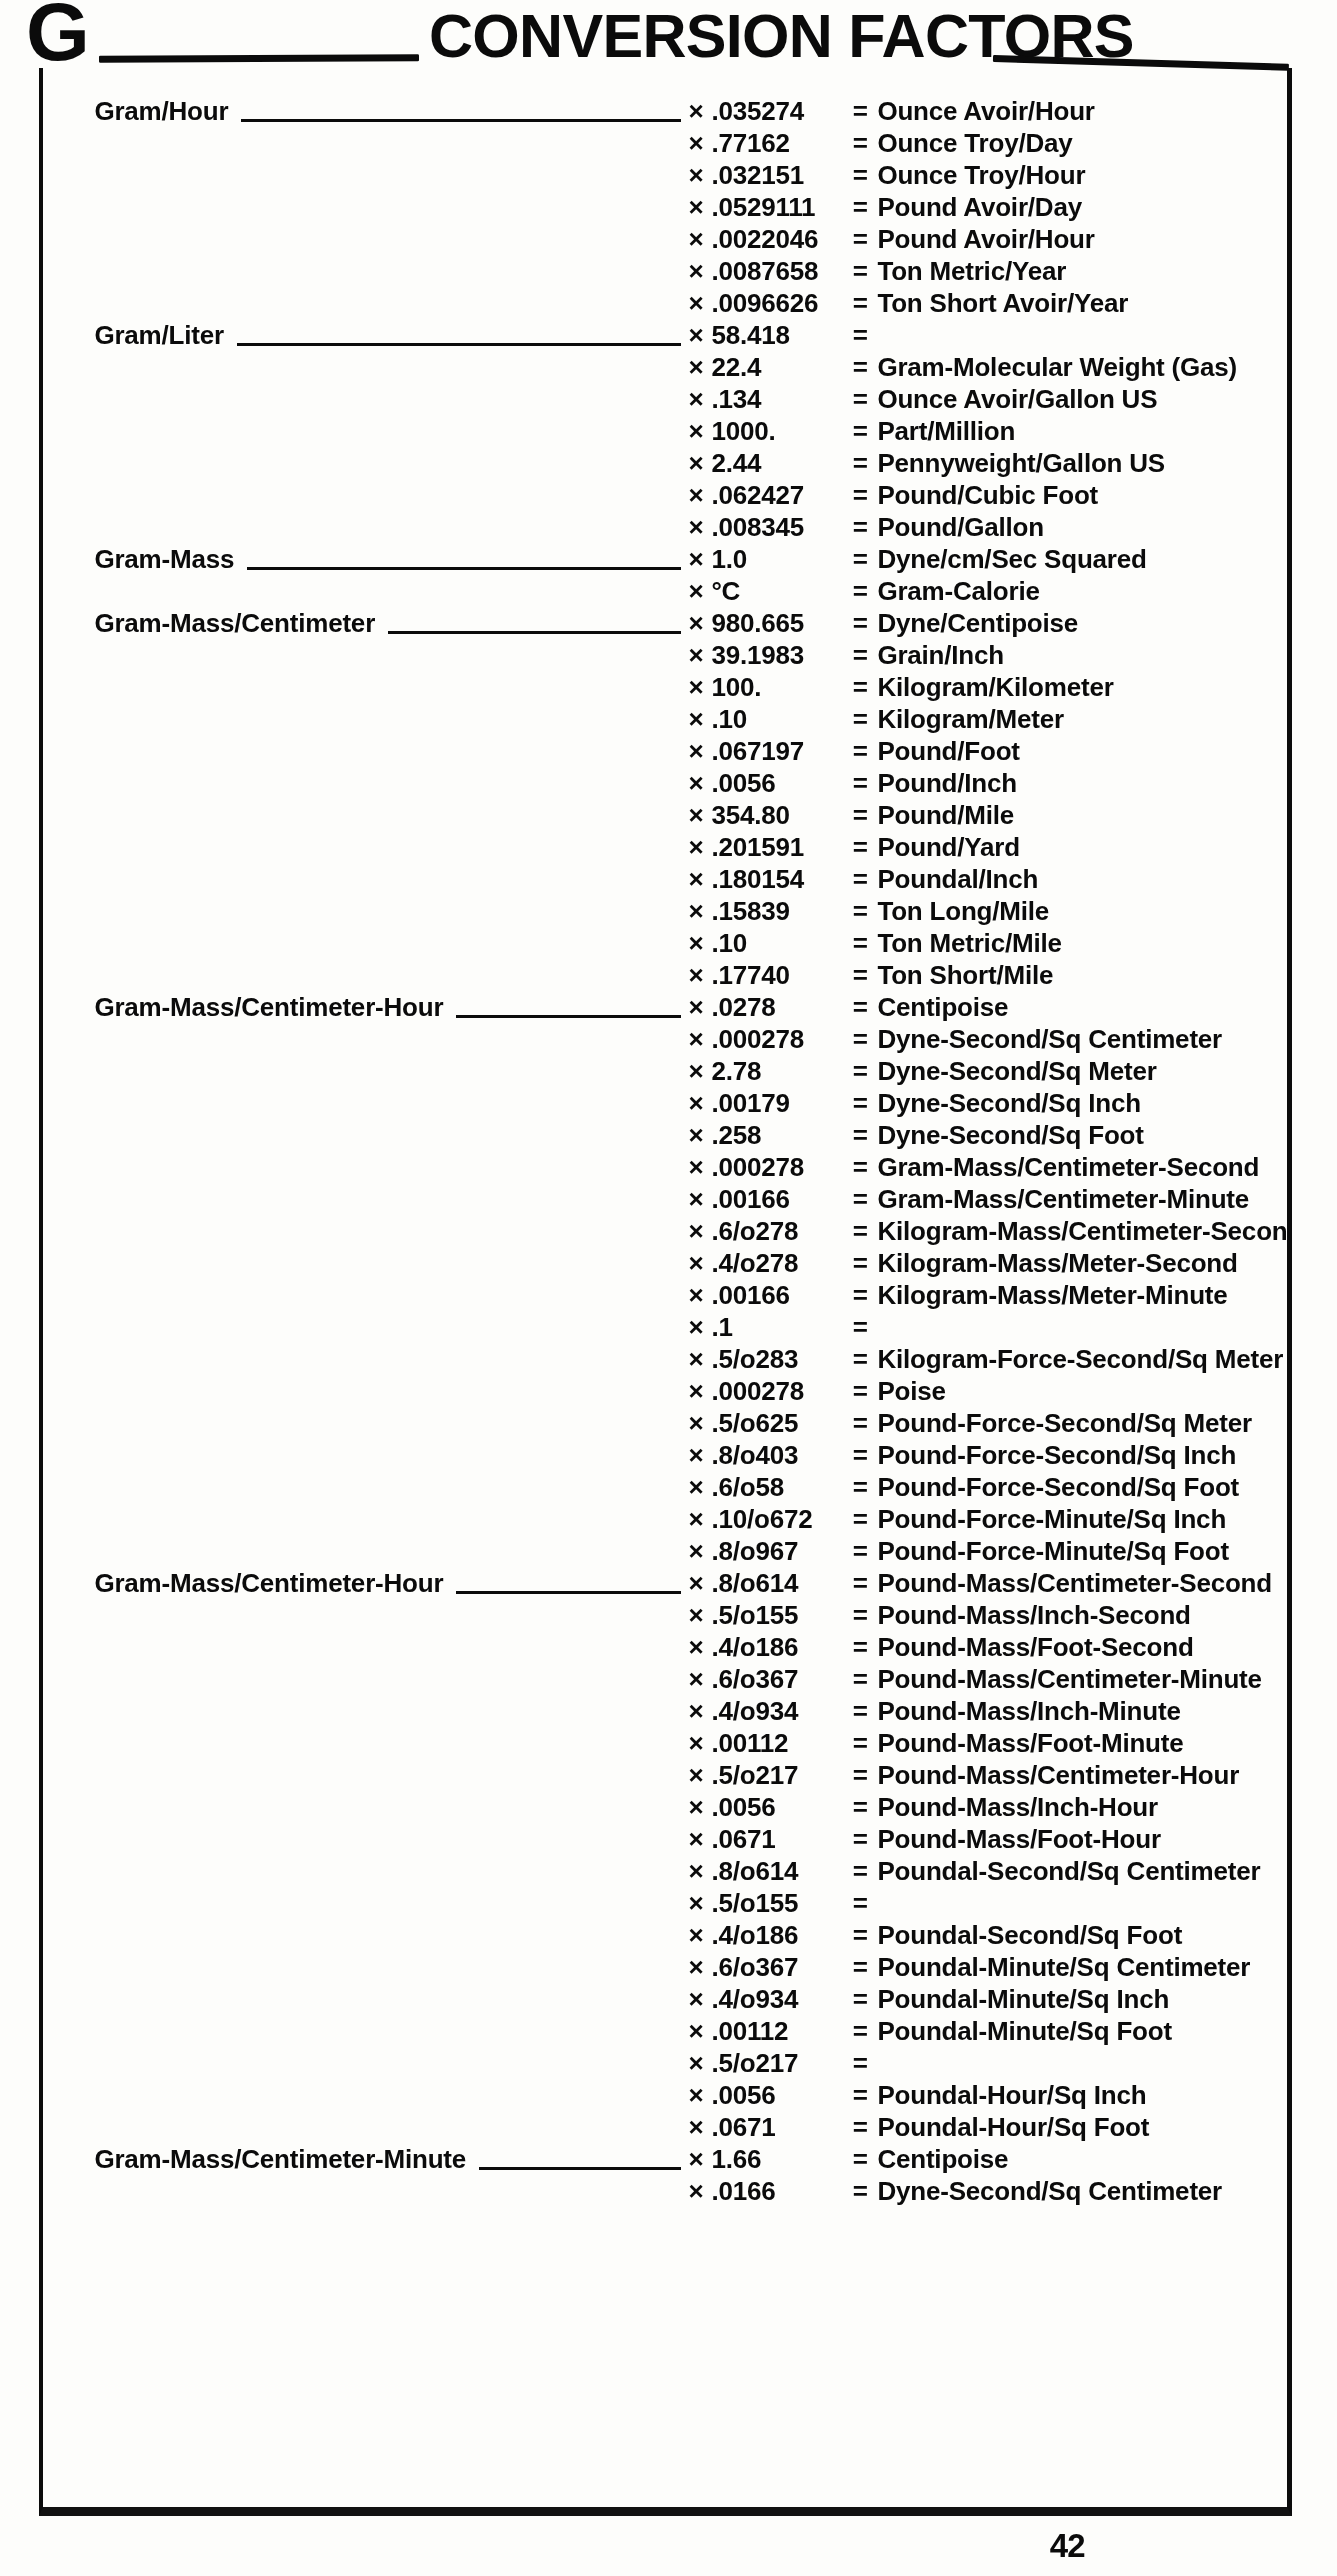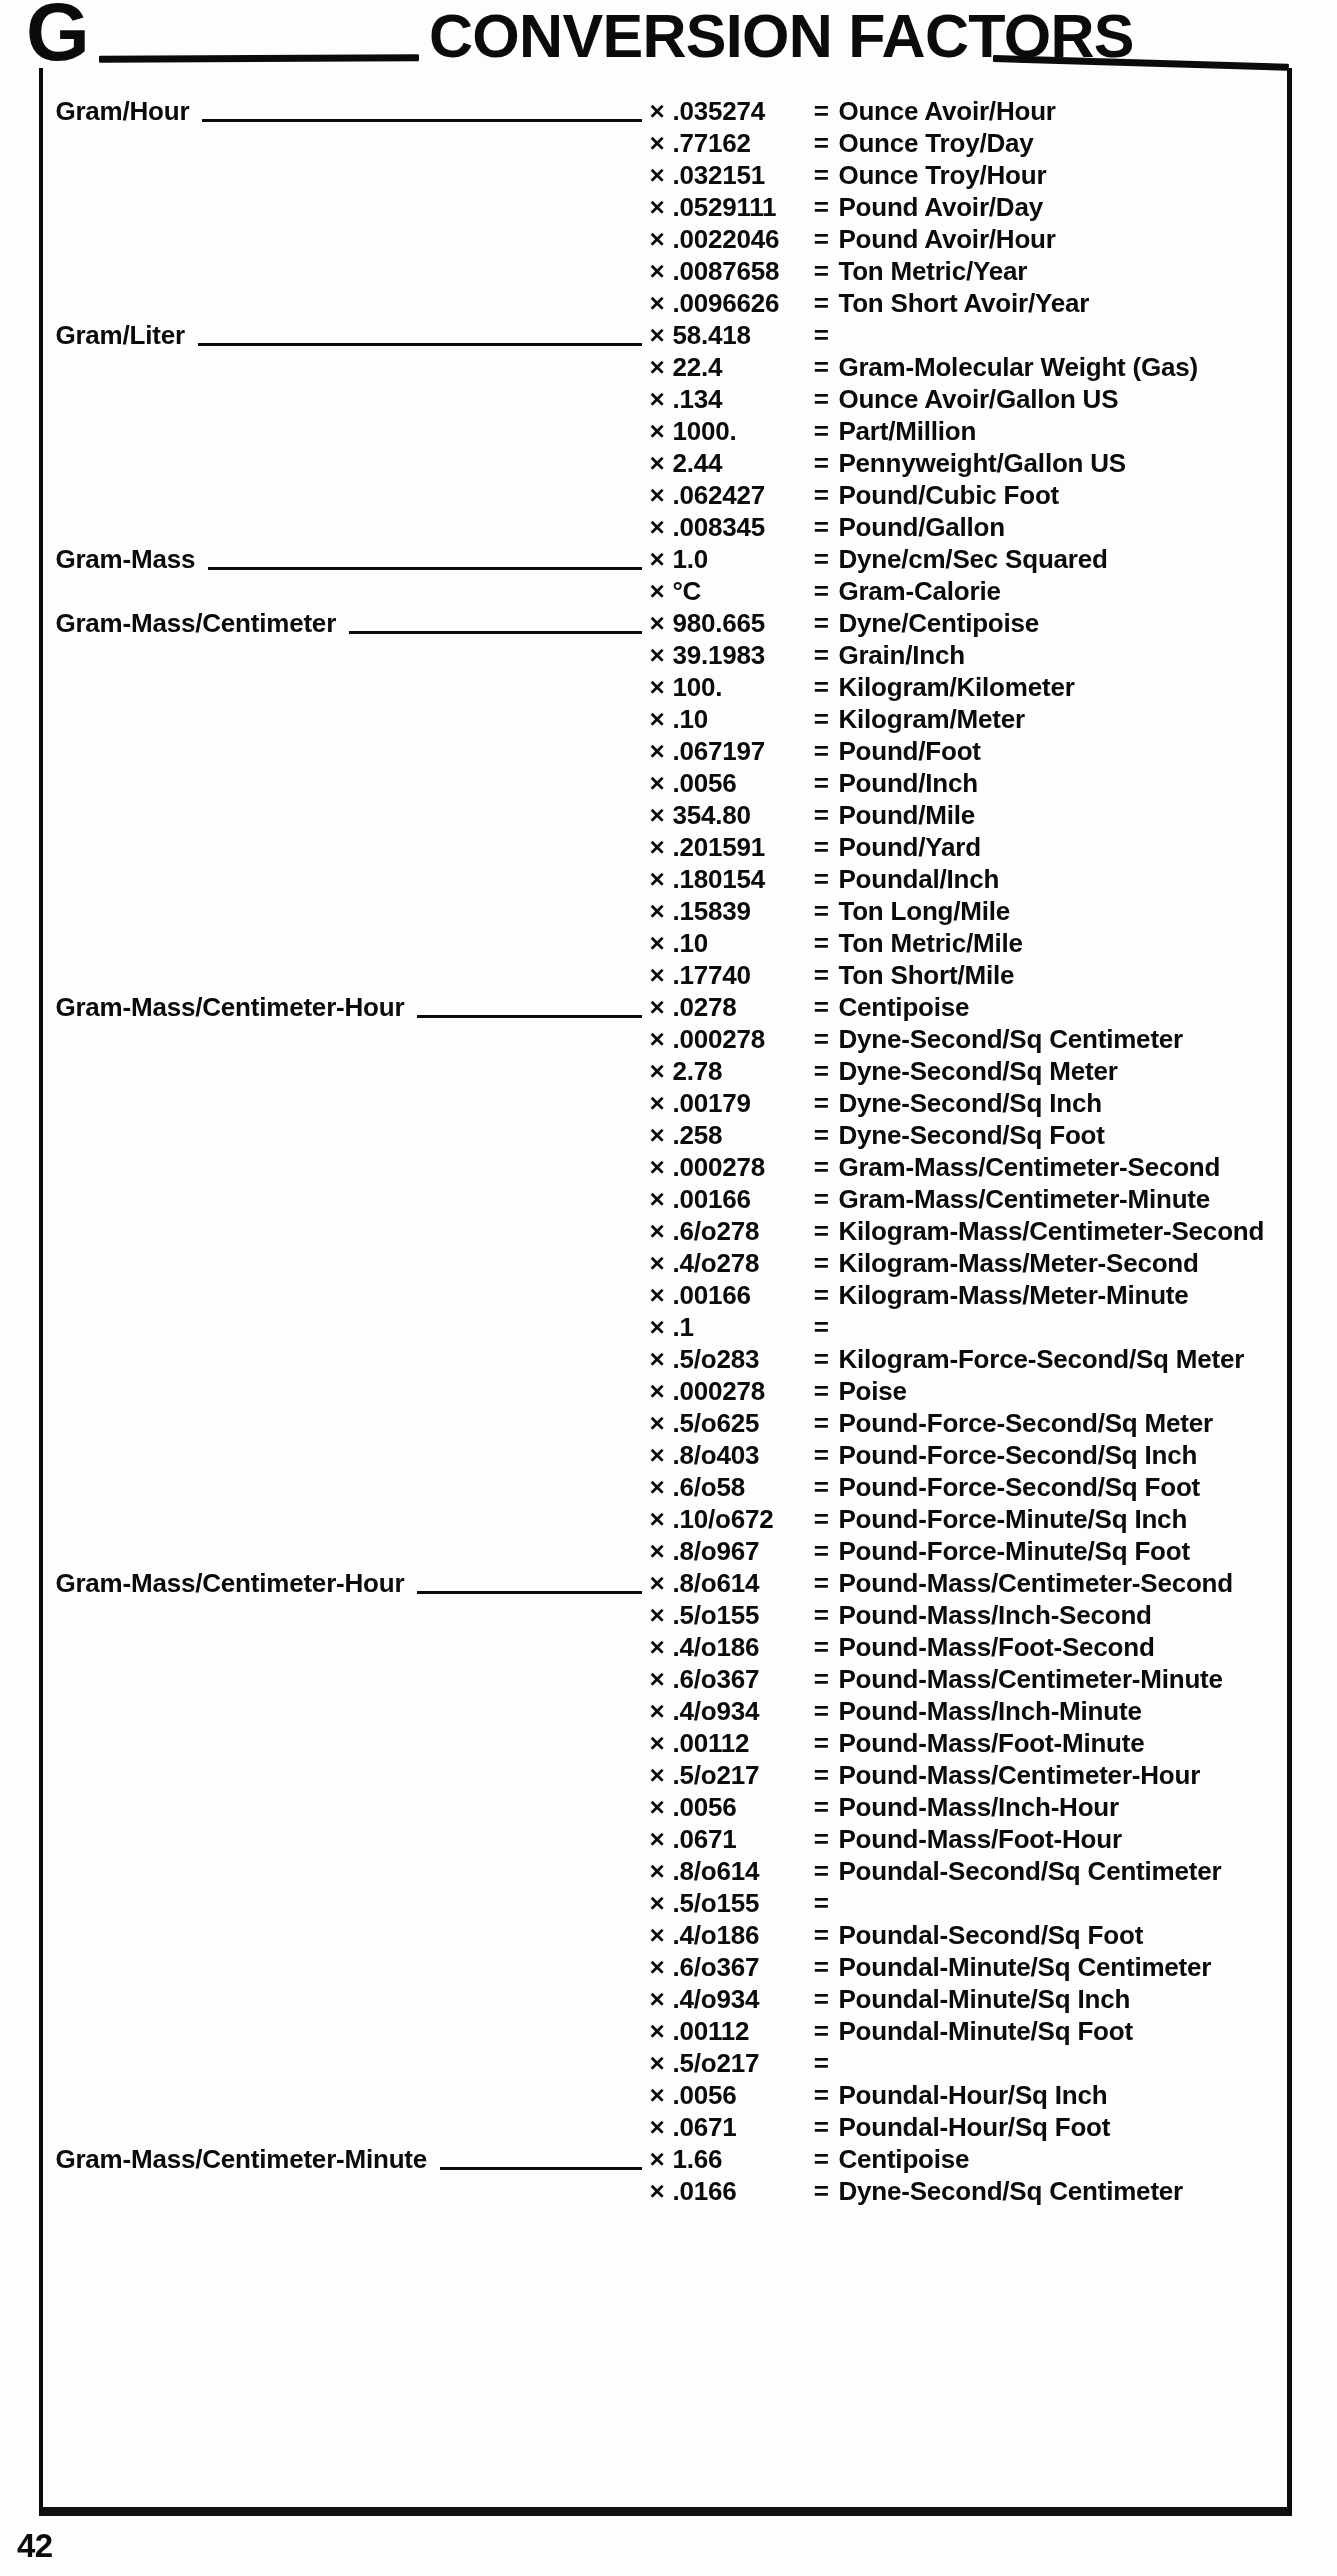--- a/index.html
+++ b/index.html
@@ -25,20 +25,21 @@
     font-size:61px;font-weight:700;letter-spacing:-0.7px;line-height:1;margin-left:46px;
   }
   
   .frame{
     position:absolute;left:39px;top:68px;width:1253px;height:2448px;
     box-sizing:border-box;
     border-left:4.6px solid #0b0b0b;
     border-right:5.2px solid #0b0b0b;
     border-bottom:9px solid #111;
     background:transparent;
+    padding-left:39px;
   }
   .rows{padding-top:27px;}
   .row{
     display:grid;
     grid-template-columns:594px 23px 140px 26px auto;
     height:32px;line-height:32px;
     font-size:26px;font-weight:700;letter-spacing:-0.2px;
     padding-left:12.4px;white-space:nowrap;
   }
   .lblcell{display:flex;align-items:flex-end;overflow:hidden;}
@@ -46,22 +47,22 @@
   .lblcell .fill{
     flex:1 1 auto;height:0;border-bottom:3.9px solid #0b0b0b;
     margin:0 7.8px 4.6px 13px;min-width:0;
   }
   .times{text-align:left;}
   .factor{padding-left:0;}
   .eq{padding-left:1.3px;}
   .result{overflow:hidden;}
   
   .pageno{
-    position:absolute;left:17px;top:2527px;width:1081px;
-    text-align:left;font-size:33px;font-weight:700;letter-spacing:-0.7px;
+    position:absolute;left:4px;top:2527px;width:1081px;
+    text-align:right;font-size:33px;font-weight:700;letter-spacing:-0.7px;
   }
 </style>
 </head>
 <body>
 
 <div class="hdr-g">G</div>
 <div class="hdr-rule hdr-rule-left"></div>
 <div class="hdr-title">CONVERSION FACTORS</div>
 <div class="hdr-rule hdr-rule-right"></div>
 

